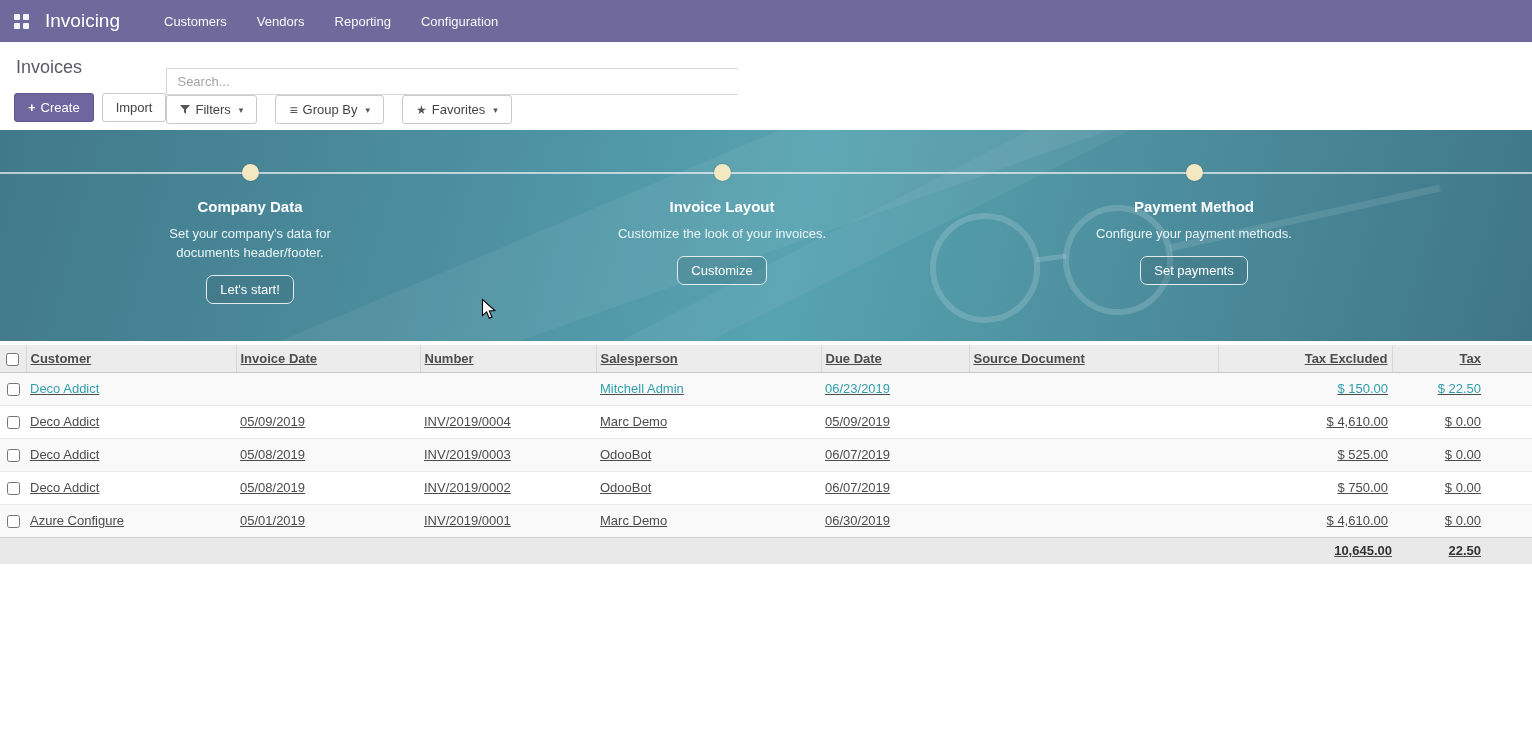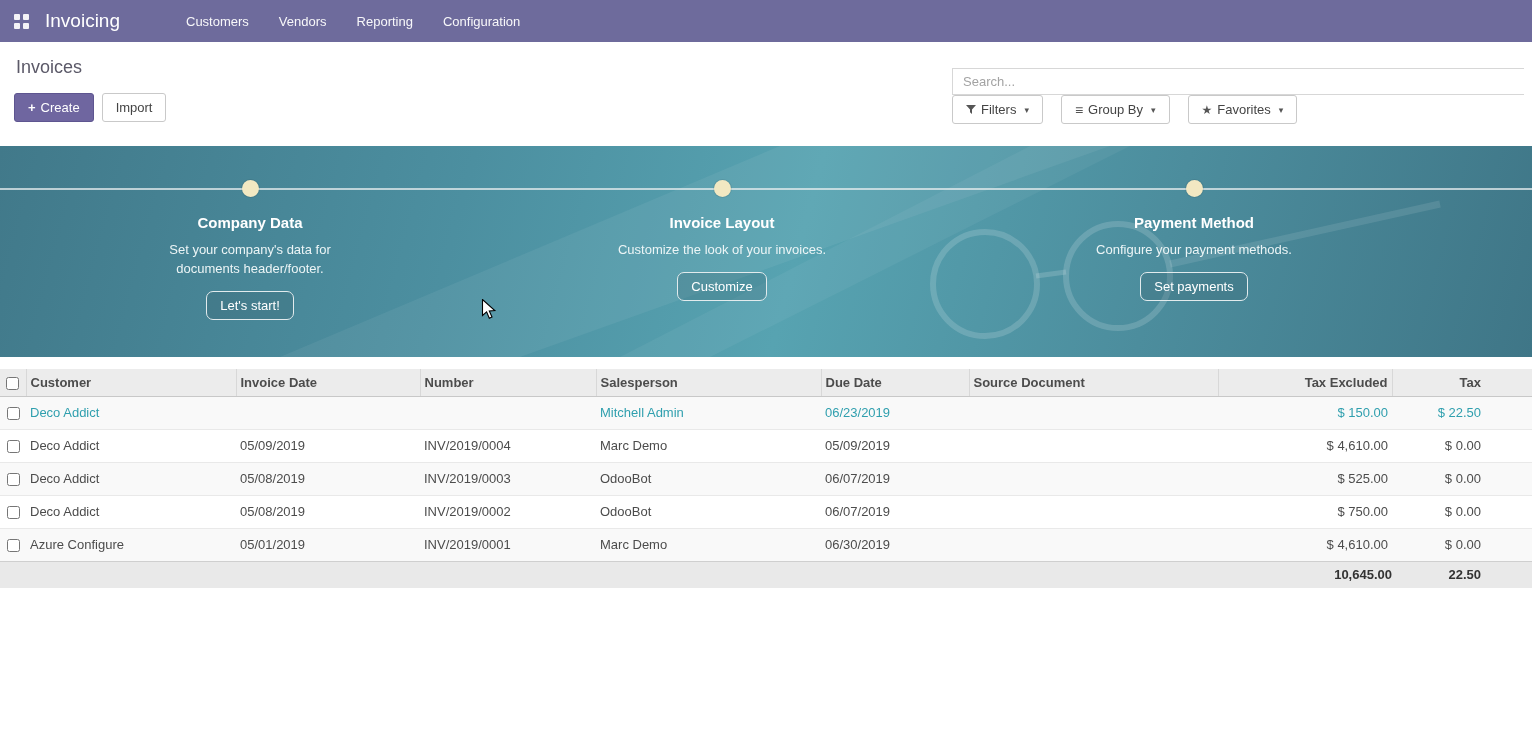--- a/index.html
+++ b/index.html
@@ -25,25 +25,25 @@
     width: 15px; height: 15px;
     display: grid;
     grid-template-columns: repeat(2, 6px);
     grid-template-rows: repeat(2, 6px);
     gap: 3px;
     margin: 0 10px 0 6px;
     cursor: pointer;
   }
   .apps-icon i { background: #fff; opacity: .92; border-radius: 1px; }
   .app-title { font-size: 19px; font-weight: 400; margin-left: 6px; cursor: pointer; }
-  .top-menu { display: flex; gap: 30px; margin-left: 66px; }
+  .top-menu { display: flex; gap: 30px; margin-left: 44px; }
   .top-menu a { color: rgba(255,255,255,.95); font-size: 13px; text-decoration: none; cursor: pointer; }
 
   
-  .control-panel { display: flex; justify-content: space-between; padding: 13px 8px 0 14px; height: 104px; }
+  .control-panel { display: flex; padding: 13px 0 0 14px; height: 88px; }
   .breadcrumb { font-size: 18px; color: #5b5968; margin: 2px 0 15px 2px; }
   .cp-buttons { display: flex; gap: 8px; }
   .btn {
     font-size: 13px; height: 29px; padding: 0 13px;
     border-radius: 3px; border: 1px solid #c9c9c9;
     background: #fff; color: #444; cursor: pointer;
     display: inline-flex; align-items: center; gap: 5px;
     font-family: "Liberation Sans", sans-serif;
   }
   .btn-primary { background: #6f66a0; border-color: #5e5590; color: #fff; }
@@ -76,21 +76,21 @@
   .step-title { margin-top: 17px; font-size: 15px; font-weight: bold; }
   .step-desc { margin-top: 9px; font-size: 13px; line-height: 19px; max-width: 218px; color: #ecf5f6; }
   .step-btn {
     margin-top: 13px; font-size: 13px; padding: 6px 13px;
     background: rgba(55,95,106,.25); border: 1px solid #e2ebed;
     color: #fff; border-radius: 7px; cursor: pointer;
     font-family: "Liberation Sans", sans-serif;
   }
 
   
-  table { width: 100%; border-collapse: collapse; font-size: 13px; color: #4c4c4c; margin-top: 12px; table-layout: fixed; }
+  table { width: 100%; border-collapse: collapse; font-size: 13px; color: #4c4c4c; margin-top: 4px; table-layout: fixed; text-decoration: underline; }
   thead th {
     background: #ececec; font-weight: bold; text-align: left;
     height: 27px; padding: 0 4px;
     border-bottom: 1px solid #c8c8c8; border-right: 1px solid #d8d8d8;
   }
   thead th:last-child { border-right: none; }
   tbody td { height: 33px; padding: 0 4px; border-top: 1px solid #e9e9e9; overflow: hidden; white-space: nowrap; }
   tbody tr:nth-child(odd) { background: #f9f9f9; }
   tbody tr:nth-child(even) { background: #fff; }
   .sel { text-align: center; }

